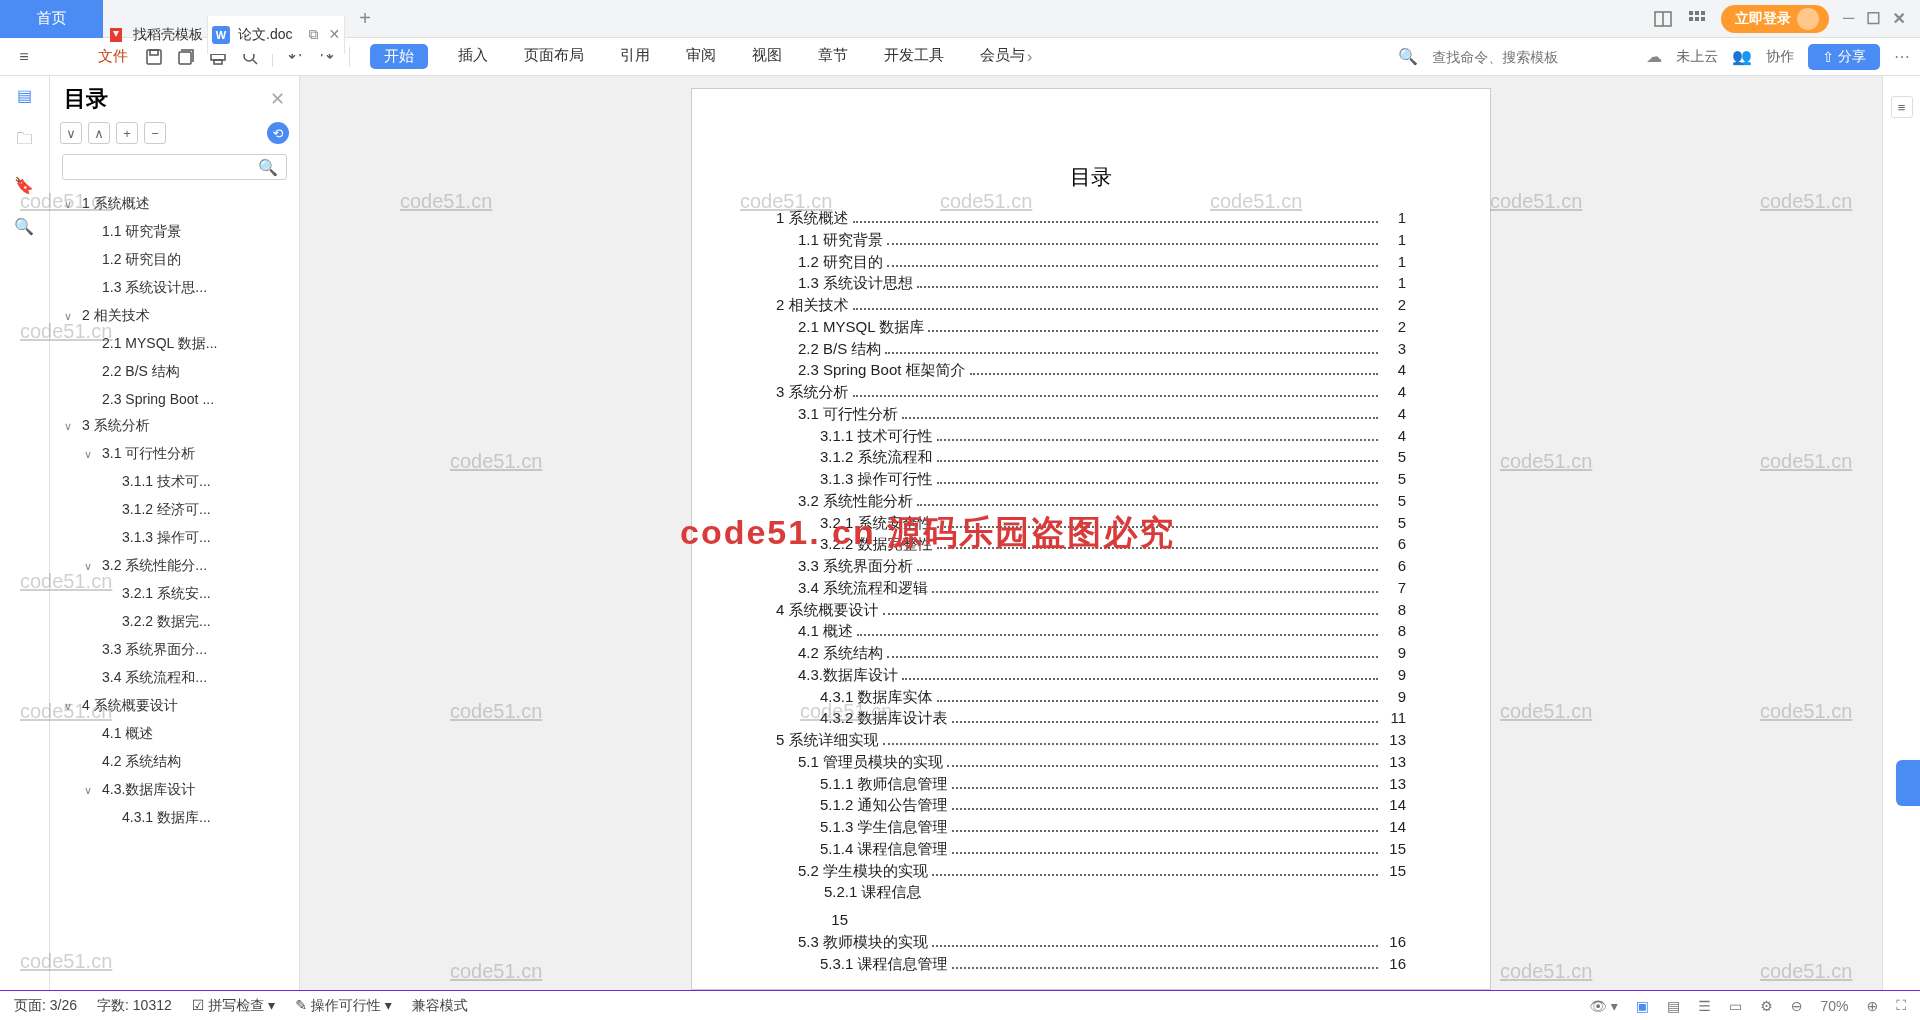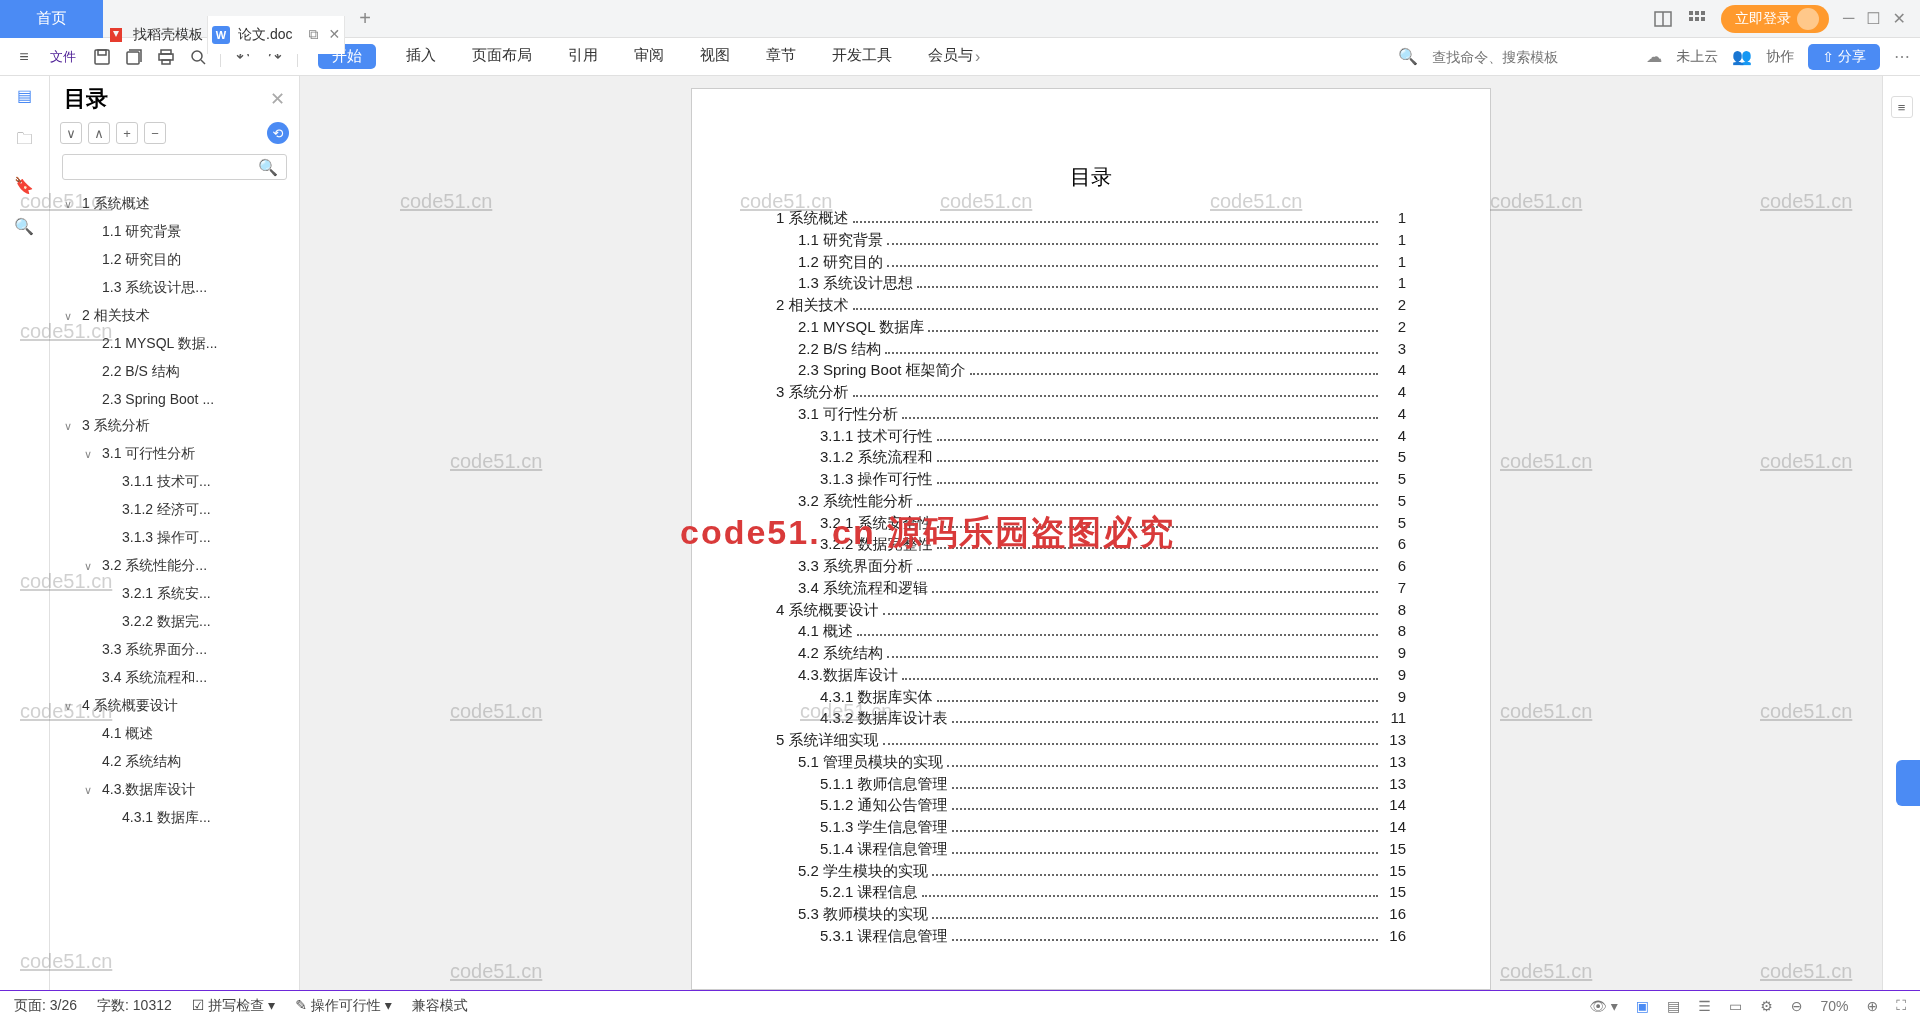--- a/index.html
+++ b/index.html
@@ -4,29 +4,29 @@
 <style>
 * { margin: 0; padding: 0; box-sizing: border-box; font-family: "Microsoft YaHei", Arial, sans-serif; }
 body { width: 1920px; height: 1020px; background: #fff; overflow: hidden; position: relative; display: flex; flex-direction: column; }
 .titlebar { height: 38px; background: #f3f4f5; display: flex; align-items: center; border-bottom: 1px solid #e0e0e0; }
 .tab-home { width: 103px; height: 38px; background: #4b8bf4; color: #fff; display: flex; align-items: center; justify-content: center; font-size: 15px; }
 .tab { height: 38px; padding: 0 4px; display: flex; align-items: center; gap: 8px; font-size: 14px; color: #333; border-right: 1px solid #e5e5e5; position: relative; margin-top: 32px; }
 .tab.active { background: #fff; }
 .tab-icon { width: 18px; height: 18px; display: inline-flex; align-items: center; justify-content: center; }
 .tab-actions { margin-left: 8px; display: flex; gap: 10px; color: #888; }
 .tab-new { width: 40px; display: flex; align-items: center; justify-content: center; color: #888; font-size: 20px; }
-.titlebar-right { margin-left: auto; display: flex; align-items: center; gap: 14px; padding-right: 14px; }
+.titlebar-right { margin-left: auto; display: flex; align-items: center; gap: 14px; padding-right: 14px; font-weight: bold; }
 .grid-icon { width: 20px; height: 20px; color: #666; }
 .login-btn { background: #ff9a2e; color: #fff; padding: 3px 10px 3px 14px; border-radius: 14px; font-size: 14px; display: flex; align-items: center; gap: 6px; }
 .avatar { width: 22px; height: 22px; border-radius: 50%; background: #ffc88a; }
 .win-btns { display: flex; gap: 12px; color: #888; }
 .toolbar { height: 38px; background: #fff; display: flex; align-items: center; padding: 0 10px; border-bottom: 1px solid #e0e0e0; gap: 4px; }
 .tb-icon { width: 28px; height: 28px; display: flex; align-items: center; justify-content: center; color: #555; border-radius: 4px; }
 .tb-sep { width: 1px; height: 20px; background: #ddd; margin: 0 4px; }
-.tb-file { font-size: 13px; color: #4c1d95; padding: 0 8px; }
+.tb-file { font-size: 15px; color: #c2410c; padding: 0 8px; margin-left: 48px; }
 .menu-tabs { display: flex; gap: 24px; margin-left: 12px; }
 .menu-tab { font-size: 15px; color: #333; padding: 2px 6px; }
 .menu-tab.start { background: #4b8bf4; color: #fff; border-radius: 5px; padding: 3px 14px; }
 .tb-right { margin-left: auto; display: flex; align-items: center; gap: 14px; }
 .search-cmd { width: 200px; height: 26px; border: none; font-size: 14px; color: #999; background: transparent; outline: none; }
 .cloud-txt { font-size: 14px; color: #666; }
 .share-btn { background: #4b8bf4; color: #fff; padding: 4px 14px; border-radius: 5px; font-size: 14px; display: flex; align-items: center; gap: 4px; }
 .window-body { flex: 1; display: flex; min-height: 0; }
 .left-rail { width: 50px; background: #fff; border-right: 1px solid #e0e0e0; display: flex; flex-direction: column; align-items: center; padding-top: 10px; gap: 22px; color: #888; }
 .outline-panel { width: 250px; border-right: 1px solid #e0e0e0; display: flex; flex-direction: column; background: #fff; }
@@ -443,21 +443,21 @@
           <div class="toc-row" style="padding-left: 44px;">
             <span>5.1.4 课程信息管理</span>
             <span class="toc-dots"></span>
             <span class="toc-page">15</span>
           </div>
           <div class="toc-row" style="padding-left: 22px;">
             <span>5.2 学生模块的实现</span>
             <span class="toc-dots"></span>
             <span class="toc-page">15</span>
           </div>
-          <div class="toc-row" style="padding-left: 44px;">
+          <div class="toc-row" style="padding-left: 44px; flex-direction: column;">
             <span>5.2.1 课程信息</span>
             <span class="toc-dots"></span>
             <span class="toc-page">15</span>
           </div>
           <div class="toc-row" style="padding-left: 22px;">
             <span>5.3 教师模块的实现</span>
             <span class="toc-dots"></span>
             <span class="toc-page">16</span>
           </div>
           <div class="toc-row" style="padding-left: 44px;">

